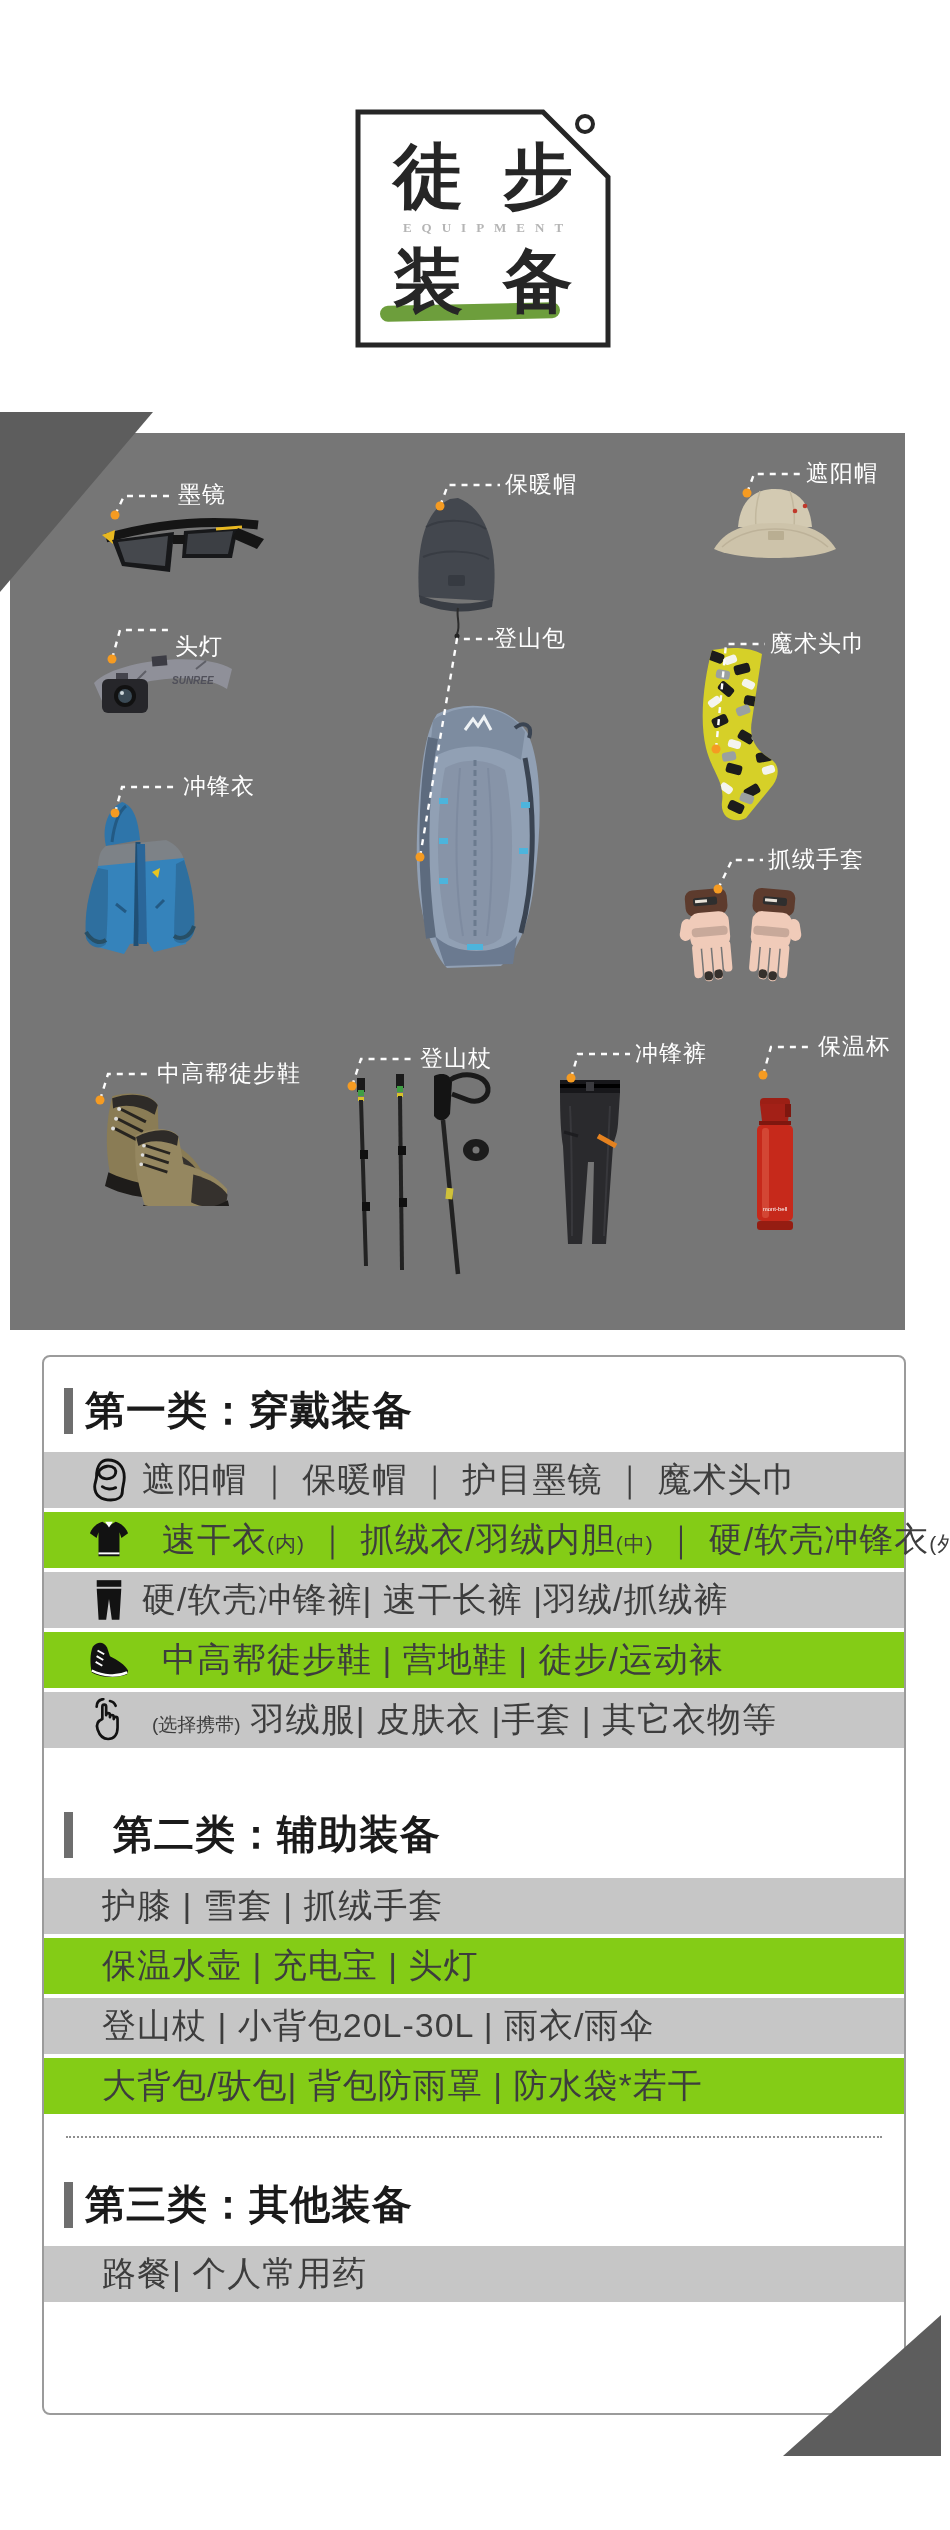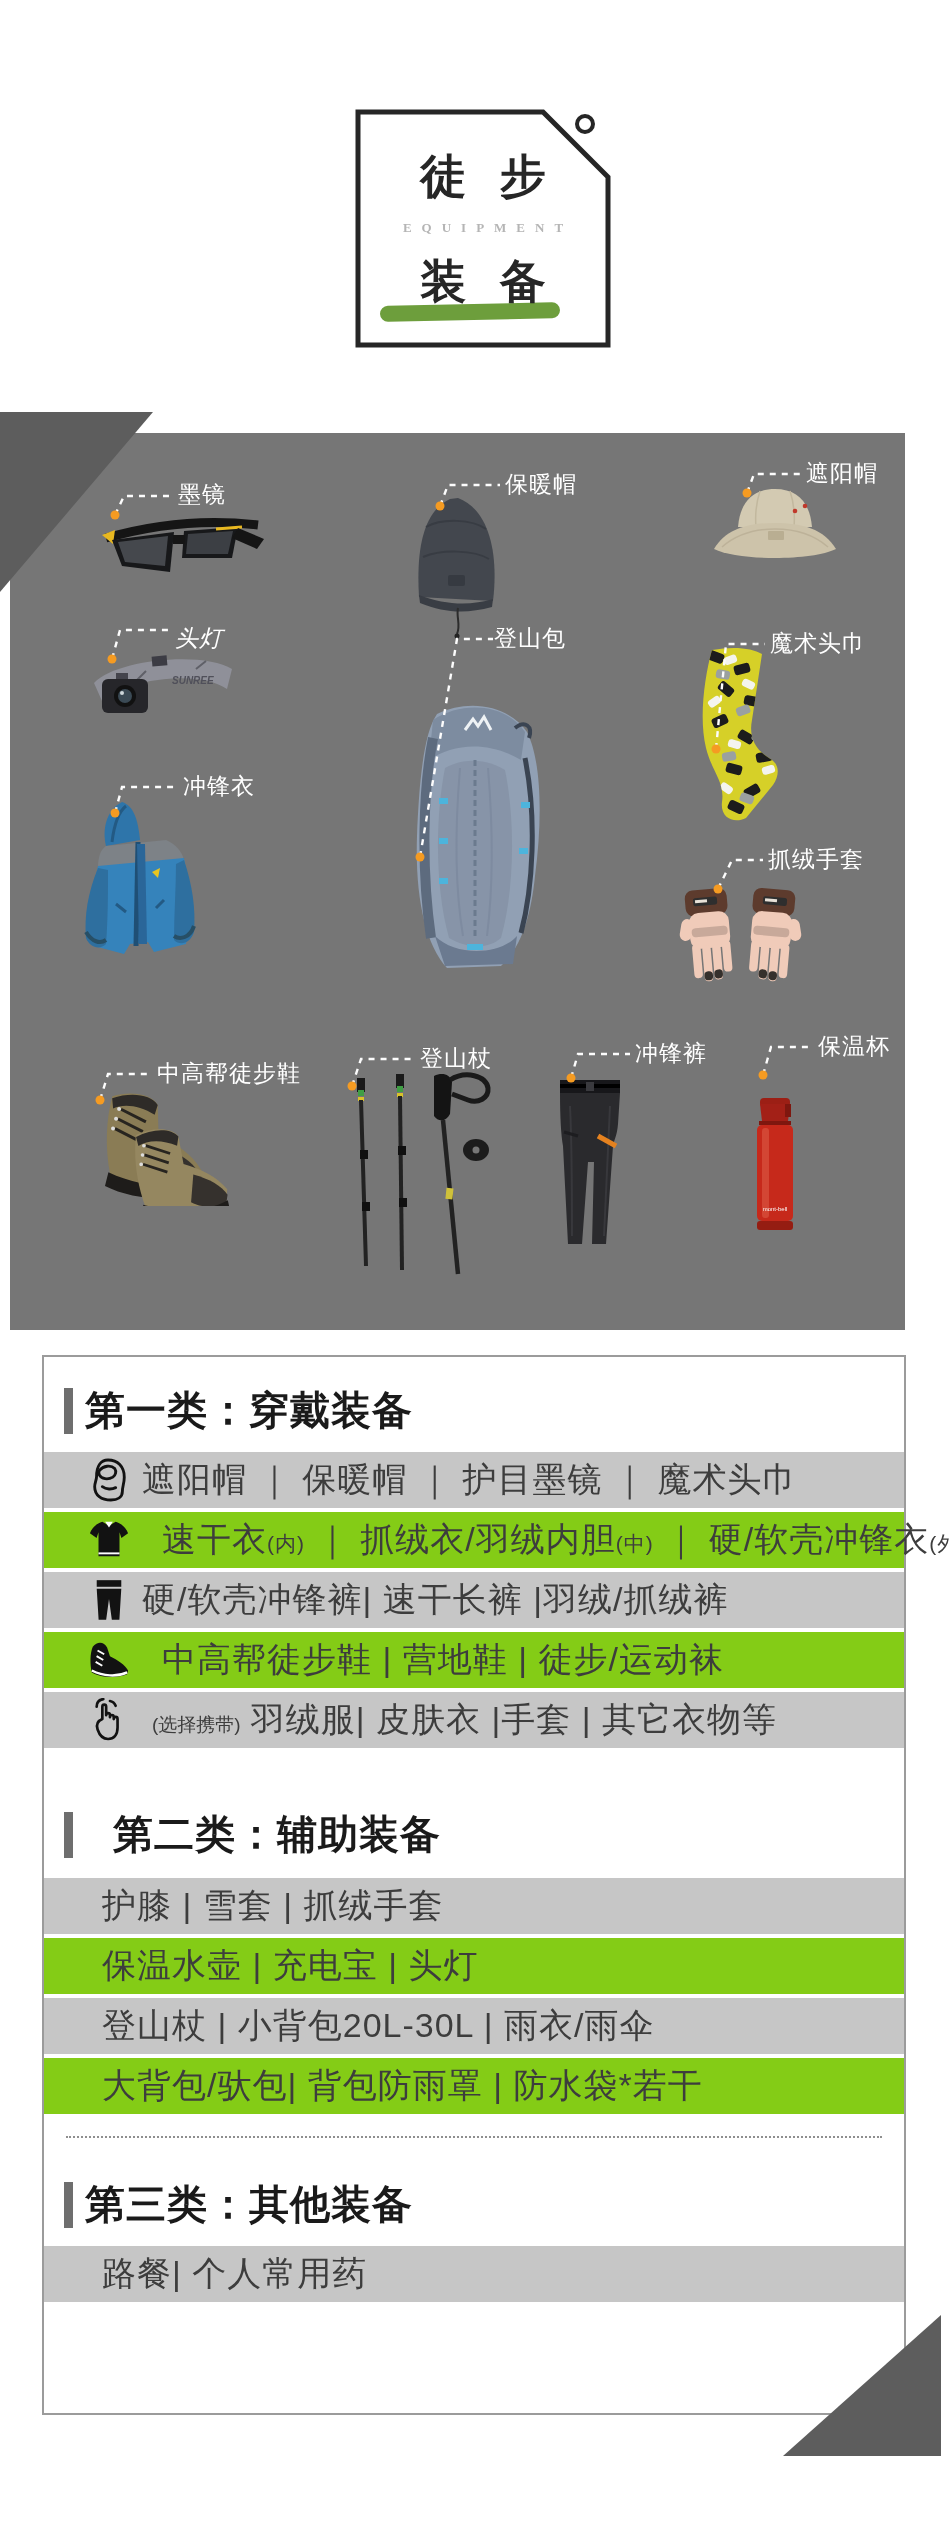--- a/index.html
+++ b/index.html
@@ -3,37 +3,37 @@
 <meta charset="utf-8">
 <style>
   html,body{margin:0;padding:0;background:#ffffff;}
   .page{position:relative;width:950px;height:2530px;background:#fff;overflow:hidden;
         font-family:"Liberation Sans","DejaVu Sans",sans-serif;}
   .abs{position:absolute;}
 
   
   .logo-title{position:absolute;left:358px;width:250px;text-align:center;color:#262626;
               font-family:"Liberation Serif","DejaVu Serif",serif;font-weight:700;
-              font-size:46px;line-height:70px;word-spacing:22px;z-index:3;}
+              font-size:70px;line-height:70px;word-spacing:22px;z-index:3;}
   .logo-sub{position:absolute;left:358px;top:220px;width:250px;text-align:center;color:#b5b5b5;
             font-family:"Liberation Serif","DejaVu Serif",serif;font-size:13px;font-weight:600;
             letter-spacing:10px;text-indent:10px;z-index:3;}
   .logo-underline{position:absolute;left:380px;top:304px;width:180px;height:16px;border-radius:8px;
                   transform:rotate(-1.2deg);z-index:2;}
 
   
   .panel{position:absolute;left:10px;top:433px;width:895px;height:897px;background:#767676;}
   .panel-label{position:absolute;color:#ffffff;font-size:23px;line-height:23px;font-weight:400;
                letter-spacing:1px;white-space:nowrap;z-index:4;}
   .leader{position:absolute;left:0;top:0;z-index:3;pointer-events:none;}
   .art{position:absolute;z-index:2;}
 
   
   .card{position:absolute;left:42px;top:1355px;width:864px;height:1060px;background:#fff;
-        border:2px solid #9b9b9b;border-radius:0;box-sizing:border-box;}
+        border:2px solid #9b9b9b;border-radius:8px;box-sizing:border-box;}
   .sec-header{position:absolute;left:20px;display:flex;align-items:center;gap:12px;}
   .sec-bar{width:9px;height:46px;background:#6e6e6e;}
   .sec-title{font-size:40px;font-weight:700;color:#1a1a1a;letter-spacing:1px;white-space:nowrap;}
   .rows{position:absolute;left:0;right:0;display:flex;flex-direction:column;gap:4px;justify-content:space-between;}
   .row{height:56px;display:flex;align-items:center;padding-left:48px;box-sizing:border-box;
        font-size:34px;font-weight:300;color:#3d3d3d;letter-spacing:1px;white-space:nowrap;}
   .row.has-icon{padding-left:42px;}
   .row-gray{background:#c6c6c6;}
   .row-white{background:#84cc16;gap:20px;}
   .row-icon{width:46px;height:46px;display:flex;align-items:center;justify-content:center;flex:0 0 auto;}
@@ -88,21 +88,21 @@
         <circle cx="90" cy="667" r="4.5"></circle>
           <circle cx="342" cy="653" r="4.5"></circle>
         <circle cx="561" cy="645" r="4.5"></circle>
           <circle cx="753" cy="642" r="4.5"></circle>
       </g>
     </svg>
 
     <div class="panel-label" style="left:168px;top:50px;">墨镜</div>
     <div class="panel-label" style="left:495px;top:40px;">保暖帽</div>
     <div class="panel-label" style="left:796px;top:29px;">遮阳帽</div>
-    <div class="panel-label" style="left:165px;top:194px;font-style:italic;">头灯</div>
+    <div class="panel-label" style="left:165px;top:202px;">头灯</div>
     <div class="panel-label" style="left:484px;top:194px;text-align:center;">登山包</div>
     <div class="panel-label" style="left:760px;top:199px;">魔术头巾</div>
     <div class="panel-label" style="left:173px;top:342px;">冲锋衣</div>
     <div class="panel-label" style="left:758px;top:415px;">抓绒手套</div>
     <div class="panel-label" style="left:147px;top:629px;">中高帮徒步鞋</div>
     <div class="panel-label" style="left:410px;top:614px;">登山杖</div>
     <div class="panel-label" style="left:625px;top:609px;">冲锋裤</div>
     <div class="panel-label" style="left:808px;top:602px;">保温杯</div>
 
     <svg class="art" style="left:88px;top:75px;" width="172" height="80" viewBox="0 0 172 80">

